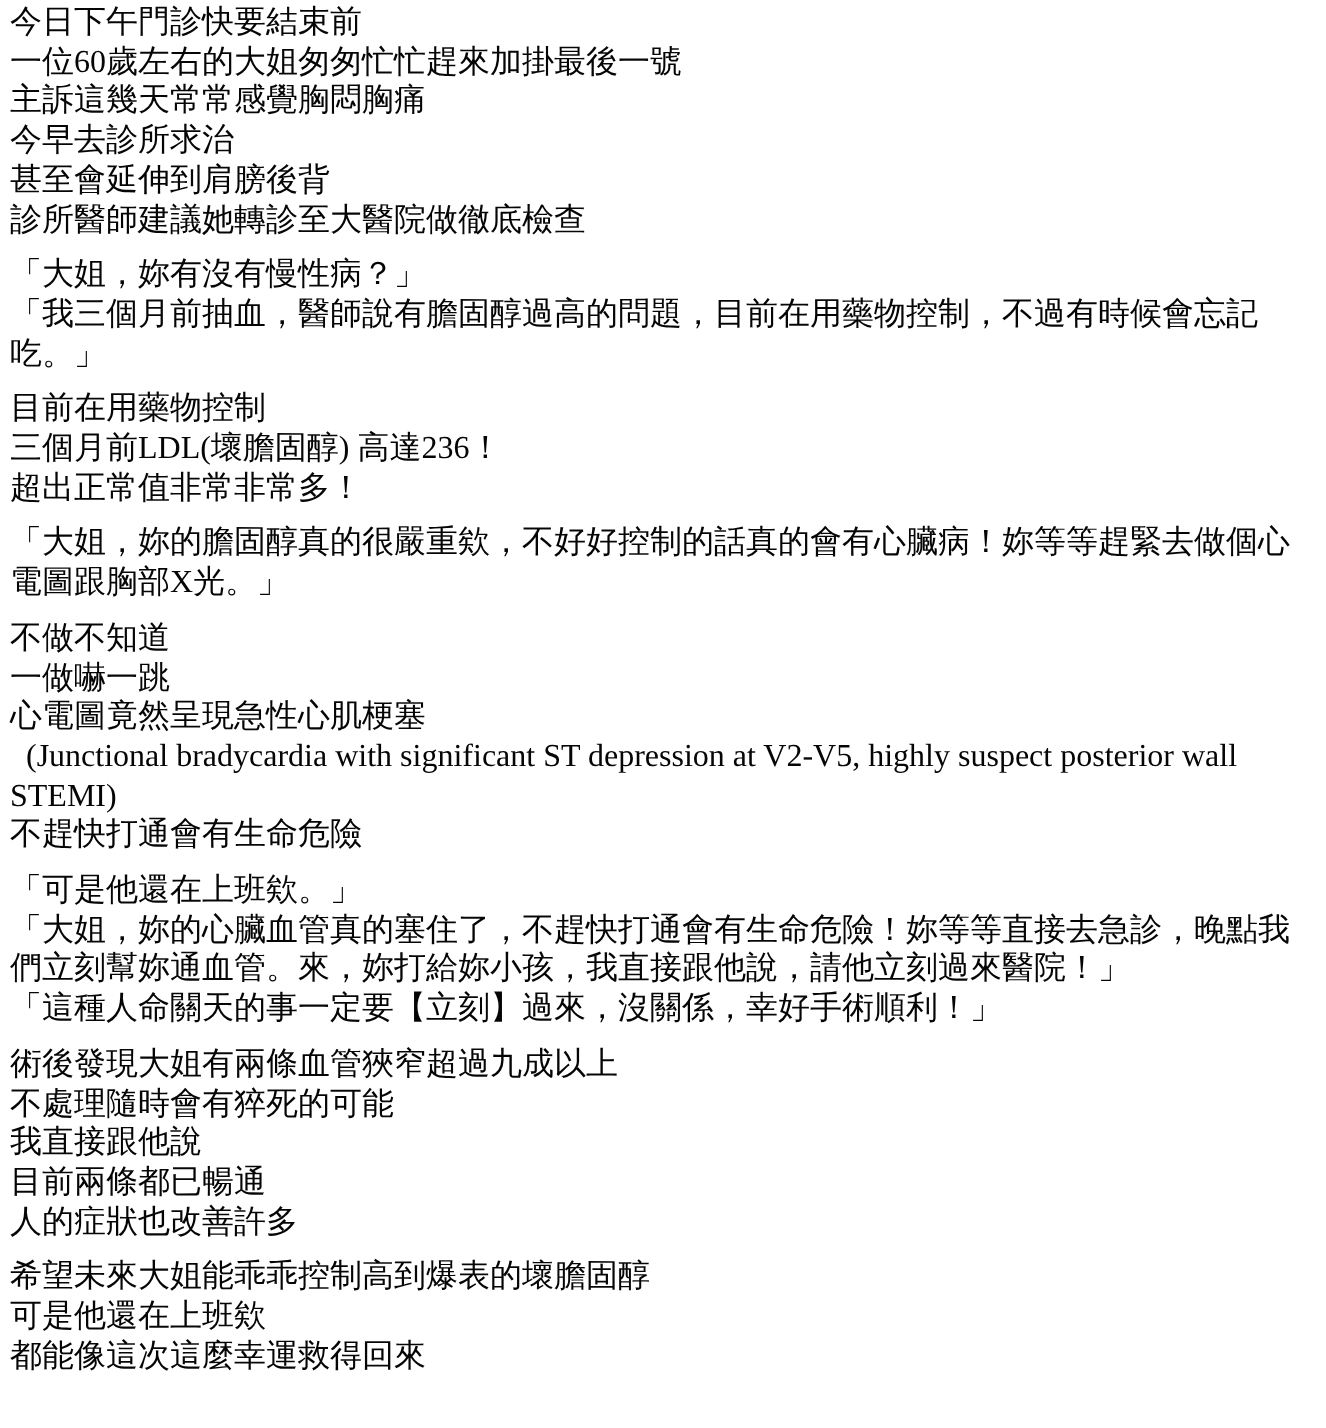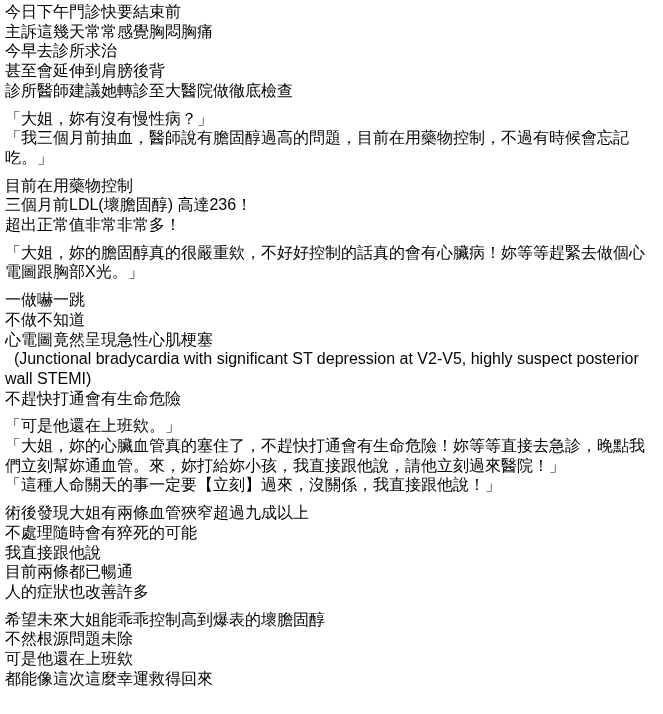--- a/index.html
+++ b/index.html
@@ -23,63 +23,64 @@
   .para {
     margin: 0 0 8px 0;
   }
   .para:last-child {
     margin-bottom: 0;
   }
   .line {
     white-space: pre-wrap;
     word-break: break-word;
     overflow-wrap: anywhere;
+    font-family: Liberation Serif, serif;
   }
 </style>
 </head>
 <body>
 
 <div class="post">
     <div class="para">
       <div class="line">今日下午門診快要結束前</div>
+      <div class="line">一位60歲左右的大姐匆匆忙忙趕來加掛最後一號</div>
       <div class="line">主訴這幾天常常感覺胸悶胸痛</div>
       <div class="line">今早去診所求治</div>
       <div class="line">甚至會延伸到肩膀後背</div>
       <div class="line">診所醫師建議她轉診至大醫院做徹底檢查</div>
     </div>
     <div class="para">
       <div class="line">「大姐，妳有沒有慢性病？」</div>
       <div class="line">「我三個月前抽血，醫師說有膽固醇過高的問題，目前在用藥物控制，不過有時候會忘記吃。」</div>
     </div>
     <div class="para">
       <div class="line">目前在用藥物控制</div>
       <div class="line">三個月前LDL(壞膽固醇) 高達236！</div>
       <div class="line">超出正常值非常非常多！</div>
     </div>
     <div class="para">
       <div class="line">「大姐，妳的膽固醇真的很嚴重欸，不好好控制的話真的會有心臟病！妳等等趕緊去做個心電圖跟胸部X光。」</div>
     </div>
     <div class="para">
+      <div class="line">不做不知道</div>
       <div class="line">一做嚇一跳</div>
-      <div class="line">不做不知道</div>
       <div class="line">心電圖竟然呈現急性心肌梗塞</div>
       <div class="line">  (Junctional bradycardia with significant ST depression at V2-V5, highly suspect posterior wall STEMI)</div>
       <div class="line">不趕快打通會有生命危險</div>
     </div>
     <div class="para">
       <div class="line">「可是他還在上班欸。」</div>
       <div class="line">「大姐，妳的心臟血管真的塞住了，不趕快打通會有生命危險！妳等等直接去急診，晚點我們立刻幫妳通血管。來，妳打給妳小孩，我直接跟他說，請他立刻過來醫院！」</div>
-      <div class="line">「這種人命關天的事一定要【立刻】過來，沒關係，我直接跟他說！」</div>
+      <div class="line">「這種人命關天的事一定要【立刻】過來，沒關係，幸好手術順利！」</div>
     </div>
     <div class="para">
       <div class="line">術後發現大姐有兩條血管狹窄超過九成以上</div>
       <div class="line">不處理隨時會有猝死的可能</div>
       <div class="line">我直接跟他說</div>
       <div class="line">目前兩條都已暢通</div>
       <div class="line">人的症狀也改善許多</div>
     </div>
     <div class="para">
       <div class="line">希望未來大姐能乖乖控制高到爆表的壞膽固醇</div>
-      <div class="line">不然根源問題未除</div>
       <div class="line">可是他還在上班欸</div>
       <div class="line">都能像這次這麼幸運救得回來</div>
     </div>
   </div>
 
 </body></html>

